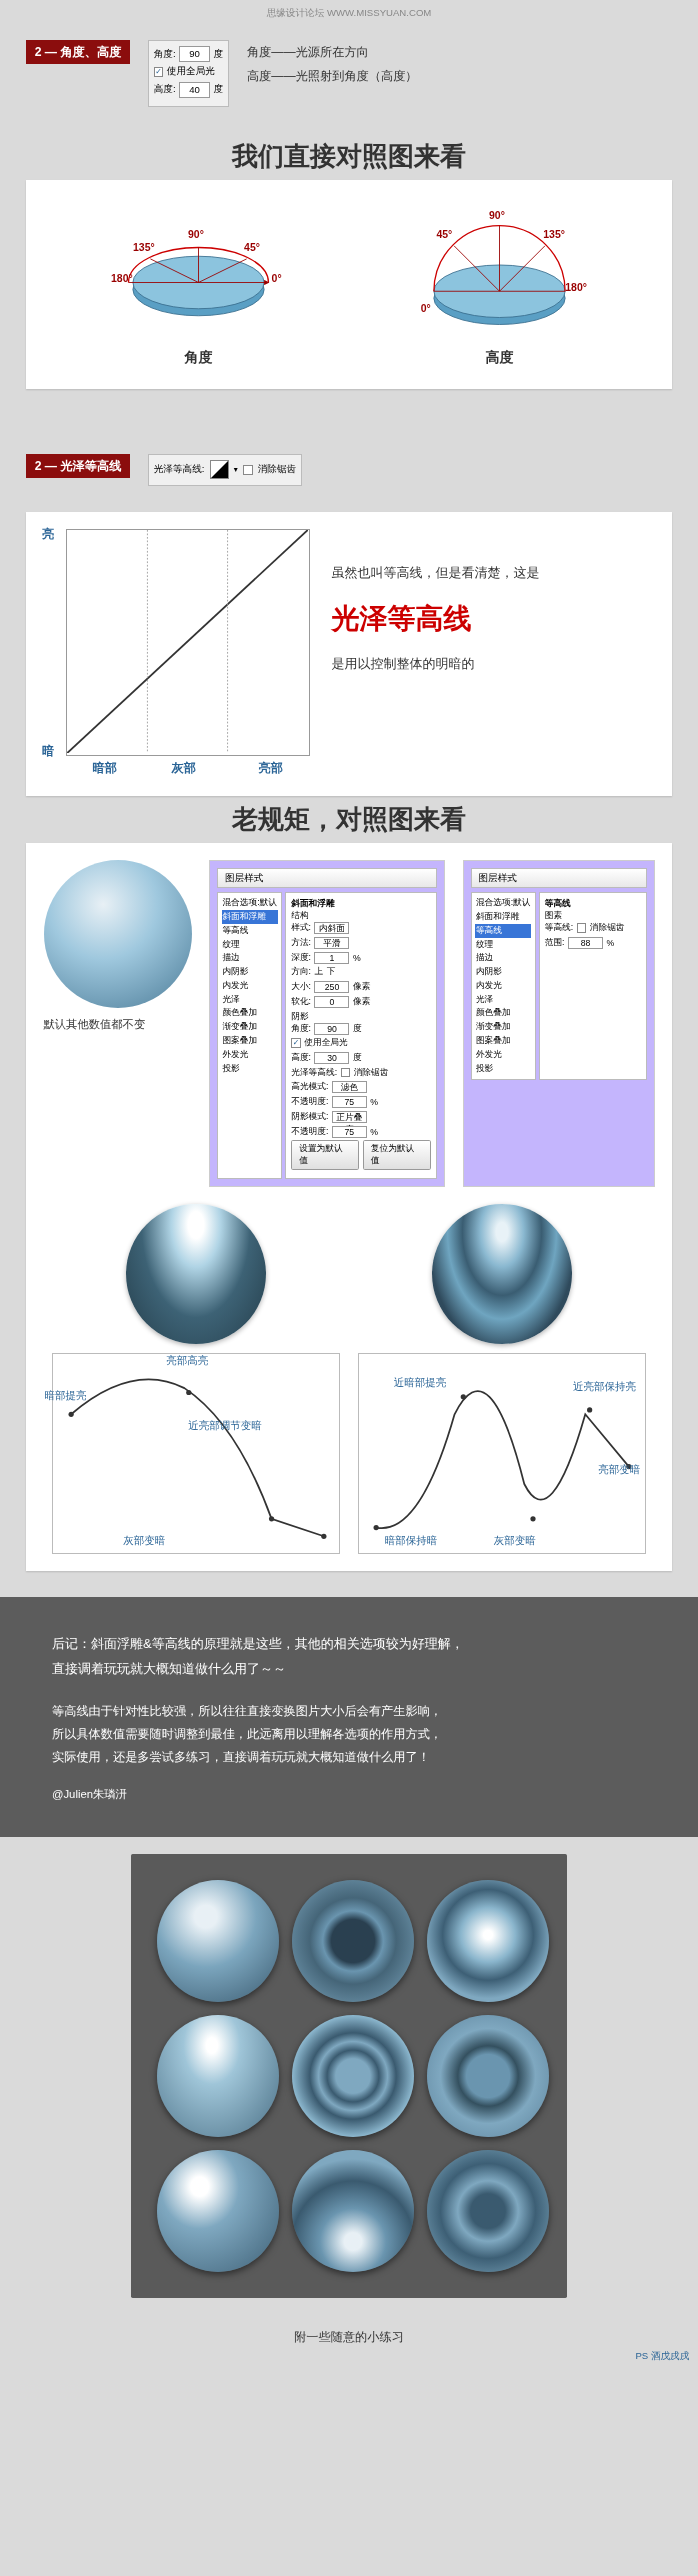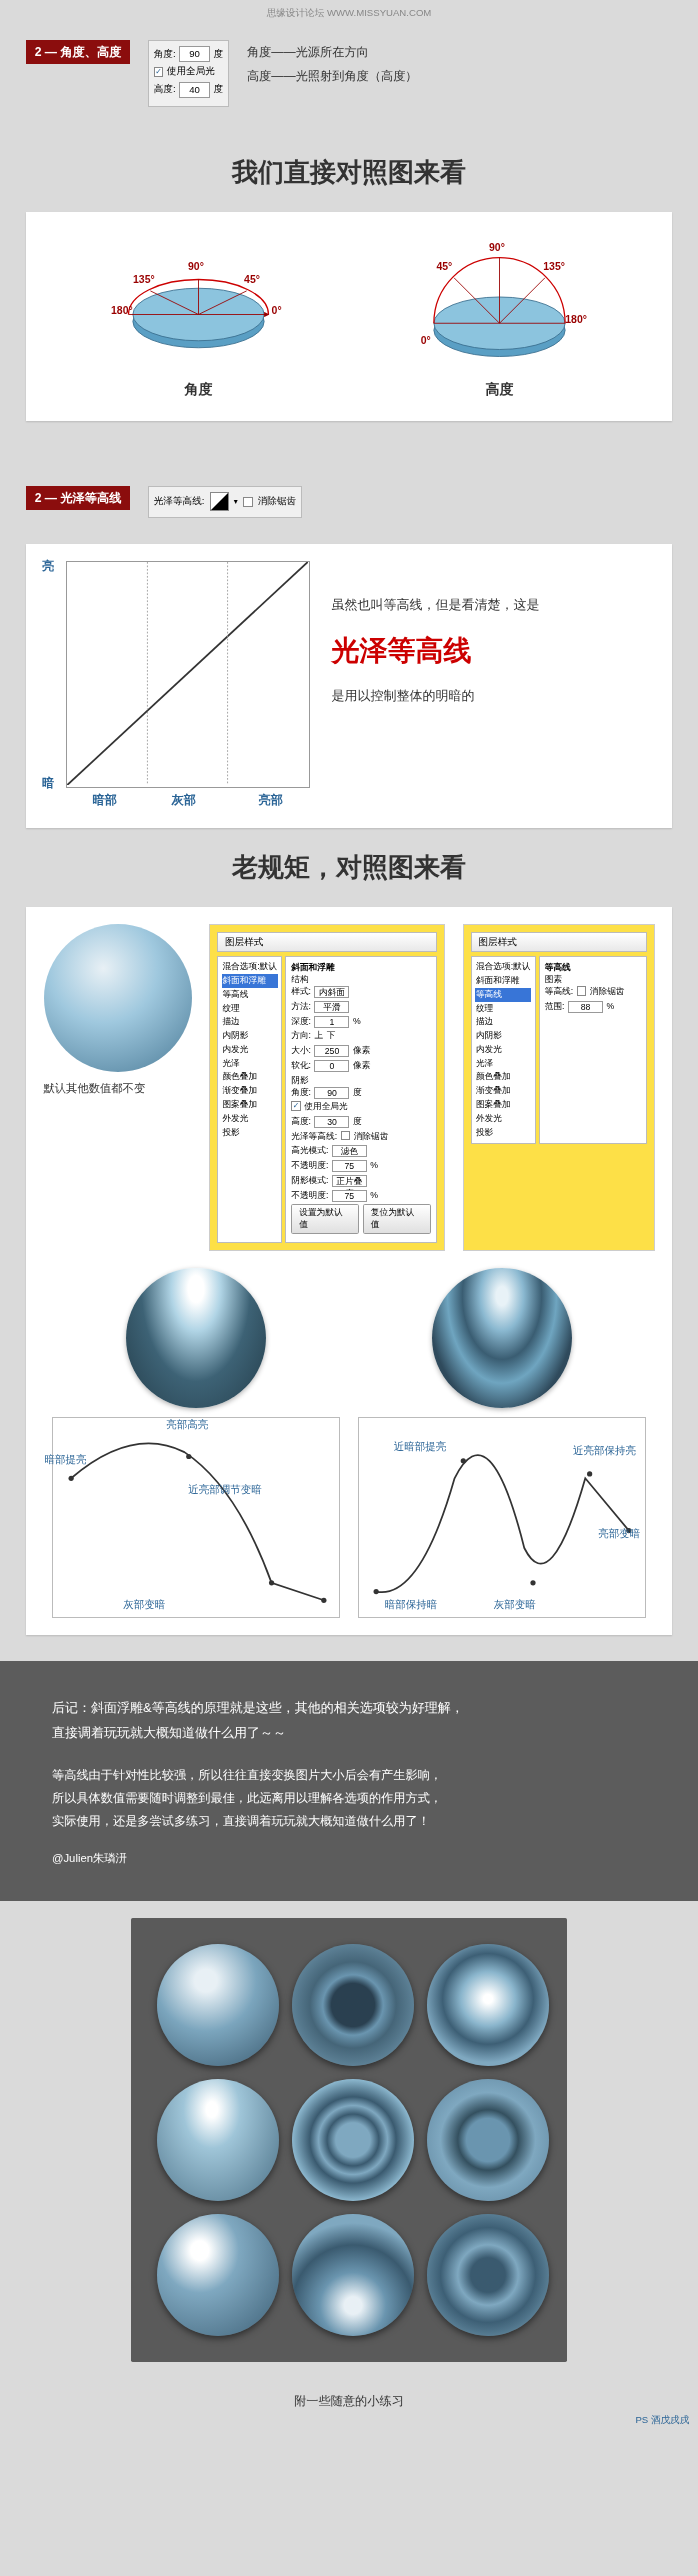--- a/index.html
+++ b/index.html
@@ -5,46 +5,46 @@
 *{margin:0;padding:0;box-sizing:border-box;font-family:"Microsoft YaHei",sans-serif}
 body{background:#dadada;width:698px;margin:0 auto}
 .top-watermark{text-align:center;font-size:9.6px;color:#888;padding:7px 0}
 .section{padding:13px 26px}
 .red-tag{display:inline-block;background:#8b0d0d;color:#ffffff;padding:3.5px 8.7px;font-size:12.2px;font-weight:bold}
 .row{display:flex;align-items:flex-start;gap:17.5px;margin-bottom:13px}
 .ui-box{background:#f0f0f0;border:0.9px solid #bbb;padding:5.2px;font-size:9.6px}
 .ui-input-row{display:flex;align-items:center;gap:3.5px;margin-bottom:3.5px}
 .ui-input{width:31px;height:15.7px;border:0.9px solid #999;background:#fff;text-align:center;font-size:9.6px;line-height:14px}
 .desc-col{font-size:12.2px;color:#333;line-height:2}
-.big-title{text-align:center;font-size:26px;font-weight:bold;color:#333;margin:22px 0}
+.big-title{text-align:center;font-size:26px;font-weight:bold;color:#333;margin:6px 0}
 .white-panel{background:#fff;margin:0 26px;padding:22px;box-shadow:0 0.9px 1.7px rgba(0,0,0,.15)}
 .diagram-row{display:flex;justify-content:space-around;align-items:center}
 .disc-wrap{text-align:center}
 .disc{position:relative;width:175px;height:140px}
 .disc-label{font-size:14px;color:#333;margin-top:7px;font-weight:bold}
 .angle-lbl{position:absolute;font-size:10.5px;color:#900;font-weight:bold}
 .curve-panel{background:#fff;margin:0 26px;padding:17.5px;box-shadow:0 0.9px 1.7px rgba(0,0,0,.15);display:flex;gap:22px}
 .curve-box{width:244px;height:227px;border:1.7px solid #999;position:relative;margin-left:22px;margin-bottom:22px}
 .axis-label{position:absolute;font-size:12.2px;color:#2a6496;font-weight:bold}
 .curve-desc{flex:1;padding-top:35px}
 .curve-desc .line1{font-size:13px;color:#333;margin-bottom:17.5px}
 .curve-desc .highlight{font-size:28px;color:#c00;font-weight:bold;margin-bottom:17.5px}
 .curve-desc .line2{font-size:13px;color:#333}
 .compare-panel{background:#fff;margin:0 26px;padding:17.5px;box-shadow:0 0.9px 1.7px rgba(0,0,0,.15)}
 .compare-top{display:flex;gap:17.5px;margin-bottom:17.5px}
 .sphere{width:148px;height:148px;border-radius:50%;background:radial-gradient(circle at 40% 30%,#e8f0f5,#9fc8de 40%,#4a7a96)}
 .note{font-size:11.3px;color:#333;margin-top:8.7px}
-.dialog-mock{flex:1;background:#fde047;border:0.9px solid #ccc;padding:7px;font-size:8.7px}
+.dialog-mock{flex:1;background:#c4b5fd;border:0.9px solid #ccc;padding:7px;font-size:8.7px}
 .dialog-title{background:linear-gradient(#fff,#e8e8e8);border:0.9px solid #bbb;padding:2.6px 7px;font-size:9.6px;margin-bottom:3.5px}
 .dialog-body{display:flex;gap:3px}
 .style-list{background:#fff;border:0.9px solid #bbb;padding:3.5px;width:65px}
 .style-list div{font-size:8.7px;padding:0.9px;white-space:nowrap}
 .style-list .sel{background:#3875d7;color:#fff}
 .dialog-main{flex:1;background:#fff;border:0.9px solid #bbb;padding:5.2px}
-.dialog-main .r{display:flex;align-items:flex-start;gap:3.5px;margin-bottom:2.6px;font-size:8.7px}
+.dialog-main .r{display:flex;align-items:center;gap:3.5px;margin-bottom:2.6px;font-size:8.7px}
 .mini-input{width:35px;height:12.2px;border:0.9px solid #999;background:#fff;text-align:center;font-size:8.7px}
 .btn{background:linear-gradient(#fff,#e0e0e0);border:0.9px solid #999;padding:1.7px 7px;font-size:8.7px;border-radius:1.7px}
 .small-sphere-row{display:flex;justify-content:space-around;margin-bottom:8.7px}
 .sphere-a{width:140px;height:140px;border-radius:50%;background:radial-gradient(ellipse at 50% 15%,#fff 8%,#b0d4e5 25%,#3d6275 55%,#243d4a);box-shadow:0 1.7px 5.2px rgba(0,0,0,.3)}
 .sphere-b{width:140px;height:140px;border-radius:50%;background:radial-gradient(ellipse at 50% 20%,#e8f2f7 6%,#8ab8d0 22%,#3a5d72 40%,#6fa5c0 55%,#2f4a5c 75%);box-shadow:0 1.7px 5.2px rgba(0,0,0,.3)}
 .curve-compare{display:flex;justify-content:space-around}
 .curve-col{width:288px;border:0.9px solid #bbb;padding:8.7px;position:relative;height:201px}
 .curve-lbl{position:absolute;font-size:10.5px;color:#2a6496;font-weight:500}
 .footer-dark{background:#5c5c5c;padding:35px 52px;color:#fff}
 .footer-dark .p1{font-size:13px;line-height:1.9;margin-bottom:18px}

